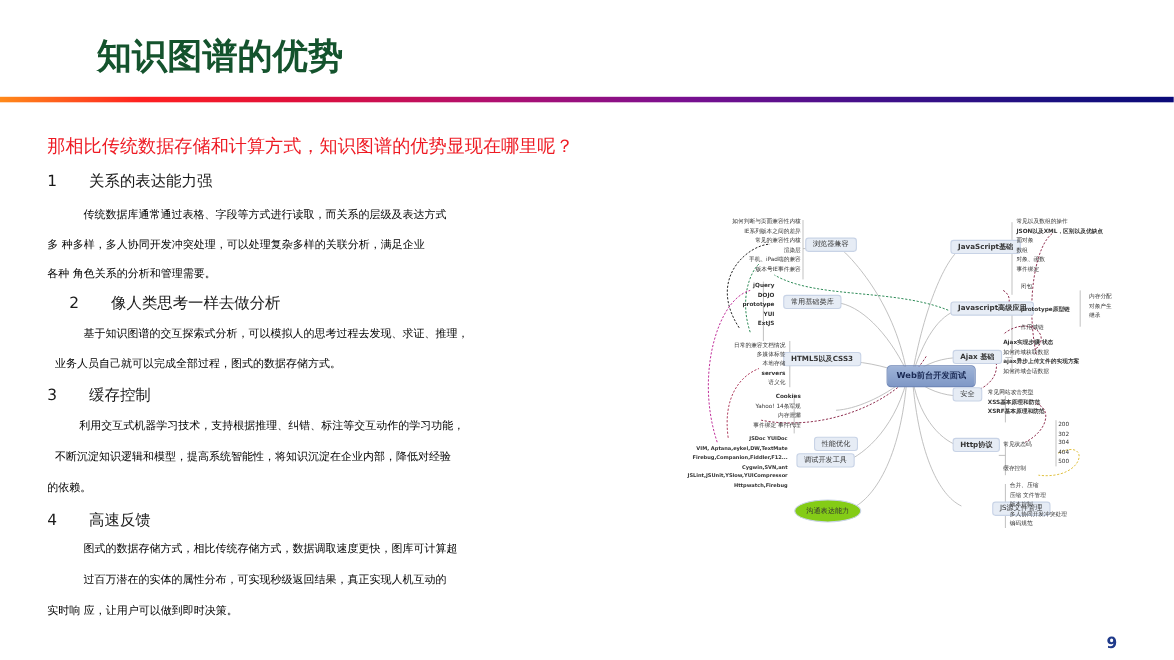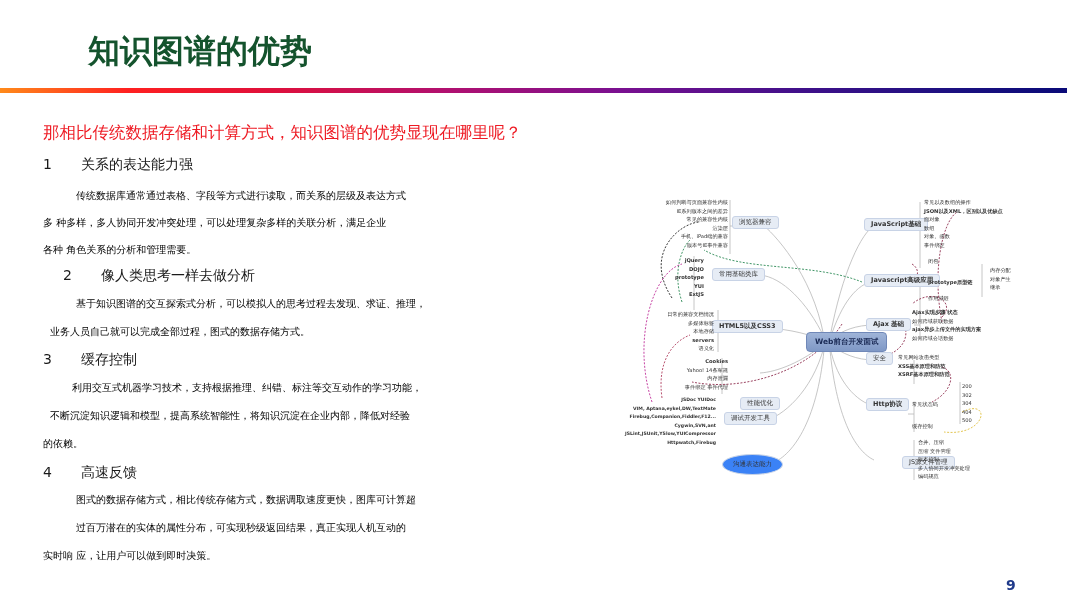--- a/index.html
+++ b/index.html
@@ -18,21 +18,21 @@
     
     .mindmap { position: absolute; left: 612px; top: 192px; width: 430px; height: 300px; }
     .mindmap svg { position: absolute; left: 0; top: 0; }
     .node { position: absolute; background: #e6ecf5; border: 1px solid #c8d3e6; border-radius: 3px;
             font-size: 6.5px; color: #333; padding: 1px 6px; white-space: nowrap; }
     .center-node { position: absolute; background: linear-gradient(#9fb4d8, #7f98c6); border-radius: 4px;
                    font-size: 7.5px; font-weight: bold; color: #1a2a55; padding: 4px 8px; white-space: nowrap;
                    border: 1px solid #7088b8; }
     .leaf { position: absolute; font-size: 5.2px; color: #333; white-space: nowrap; line-height: 8.6px; }
     .leaf.right { text-align: right; }
-    .ellipse { position: absolute; background: #3b82f6; border: 1px solid #c8d3e6; border-radius: 50%;
+    .ellipse { position: absolute; background: #84cc16; border: 1px solid #c8d3e6; border-radius: 50%;
                font-size: 6.5px; color: #333; padding: 5px 10px; white-space: nowrap; }
   </style>
 </head>
 <body>
 
 <div class="title">知识图谱的优势</div>
 <div class="rule"></div>
 
 <div class="question">那相比传统数据存储和计算方式，知识图谱的优势显现在哪里呢？</div>
 

